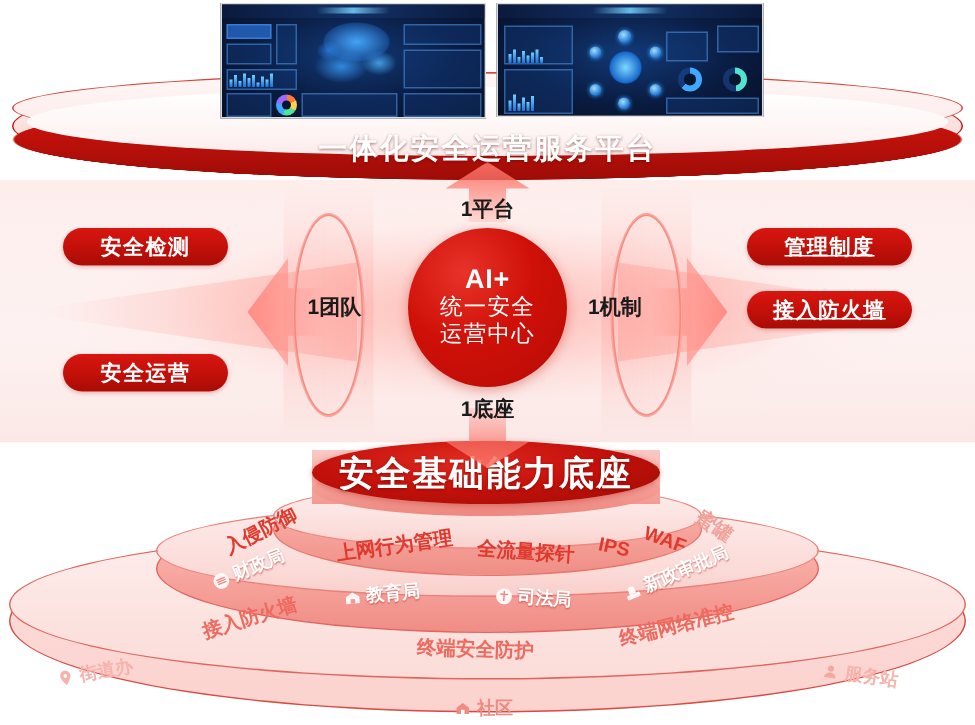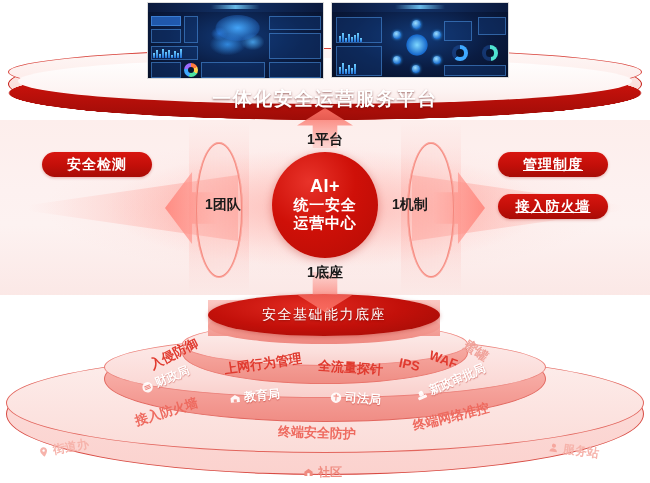--- a/index.html
+++ b/index.html
@@ -116,21 +116,21 @@
 
   
   .center-glow { position:absolute; left:254px; top:134px; width:142px; height:148px;
     background:radial-gradient(ellipse 50% 50% at 50% 50%, rgba(255,120,108,.45), rgba(255,190,185,0) 70%); }
   .center-circle { position:absolute; left:272px; top:152px; width:106px; height:106px;
     border-radius:50%;
     background:radial-gradient(circle at 35% 28%, #e8332a 0%, #cf1008 45%, #b50c05 100%);
     display:flex; flex-direction:column; align-items:center; justify-content:center;
     color:#fff; z-index:6; box-shadow:0 2px 8px rgba(180,20,12,.35); }
   .cc-ai { font-size:18px; font-weight:bold; line-height:1.05; letter-spacing:.5px; }
-  .cc-l1, .cc-l2 { font-size:15px; font-weight:bold; line-height:1.24; letter-spacing:.8px; }
+  .cc-l1, .cc-l2 { font-size:15px; font-weight:normal; line-height:1.24; letter-spacing:.8px; }
 
   
   .arrow-v { position:absolute; left:297px; width:56px; height:40px; z-index:5; }
   .arrow-v.up { top:108px;
     background:linear-gradient(0deg,rgba(255,165,158,.30),rgba(250,110,98,.95));
     clip-path: polygon(50% 0, 100% 44%, 72% 44%, 72% 100%, 28% 100%, 28% 44%, 0 44%); }
   .arrow-v.down { top:272px;
     background:linear-gradient(180deg,rgba(255,165,158,.30),rgba(250,110,98,.95));
     clip-path: polygon(50% 100%, 100% 56%, 72% 56%, 72% 0, 28% 0, 28% 56%, 0 56%); }
 
@@ -183,21 +183,21 @@
   .base-side { position:absolute; left:208px; top:308px; width:232px; height:36px;
     border-radius:50%;
     background:linear-gradient(180deg,#f8b5ae 0%,#f49f96 45%,#ee8880 100%); }
   .base-side2 { position:absolute; left:208px; top:300px; width:232px; height:36px;
     background:linear-gradient(180deg,#fbc9c4,#f29a92); }
   .base-top { position:absolute; left:208px; top:294px; width:232px; height:42px;
     border-radius:50%;
     background:radial-gradient(ellipse at 42% 30%, #e02a20 0%, #c3100a 50%, #9d0c06 100%);
     display:flex; align-items:center; justify-content:center;
     box-shadow:0 1px 4px rgba(160,18,12,.35); z-index:4; }
-  .base-title { color:#fff; font-size:14px; font-weight:normal; letter-spacing:1.5px;
+  .base-title { color:#fff; font-size:23px; font-weight:bold; letter-spacing:1.5px;
     text-shadow:0 1px 2px rgba(90,5,2,.5); }
 
   
   .ring-txt { position:absolute; font-size:12.5px; font-weight:bold; color:#e03a2f;
     white-space:nowrap; z-index:6; }
   .ring-txt.dim { color:#ee6a5f; }
   .ring-txt.faint { color:#f0a39b; font-weight:bold; }
 
   .bureau { position:absolute; display:flex; align-items:center; gap:3px;
     font-size:12px; font-weight:bold; color:#ffffff; white-space:nowrap; z-index:7;
@@ -308,20 +308,21 @@
     <div class="cc-l1">统一安全</div>
     <div class="cc-l2">运营中心</div>
   </div>
 
   <div class="axis-label lab-platform">1平台</div>
   <div class="axis-label lab-base">1底座</div>
   <div class="axis-label lab-team">1团队</div>
   <div class="axis-label lab-mech">1机制</div>
 
   <div class="pill l p1">安全检测</div>
+  <div class="pill l p3">安全运营</div>
 
   <div class="pill r p1">管理制度</div>
   <div class="pill r p2">接入防火墙</div>
 
   <div class="bot-bg"></div>
 
   <div class="cone-outer"></div>
   <div class="cone-outer-top"></div>
 
   <div class="cone-mid"></div>

